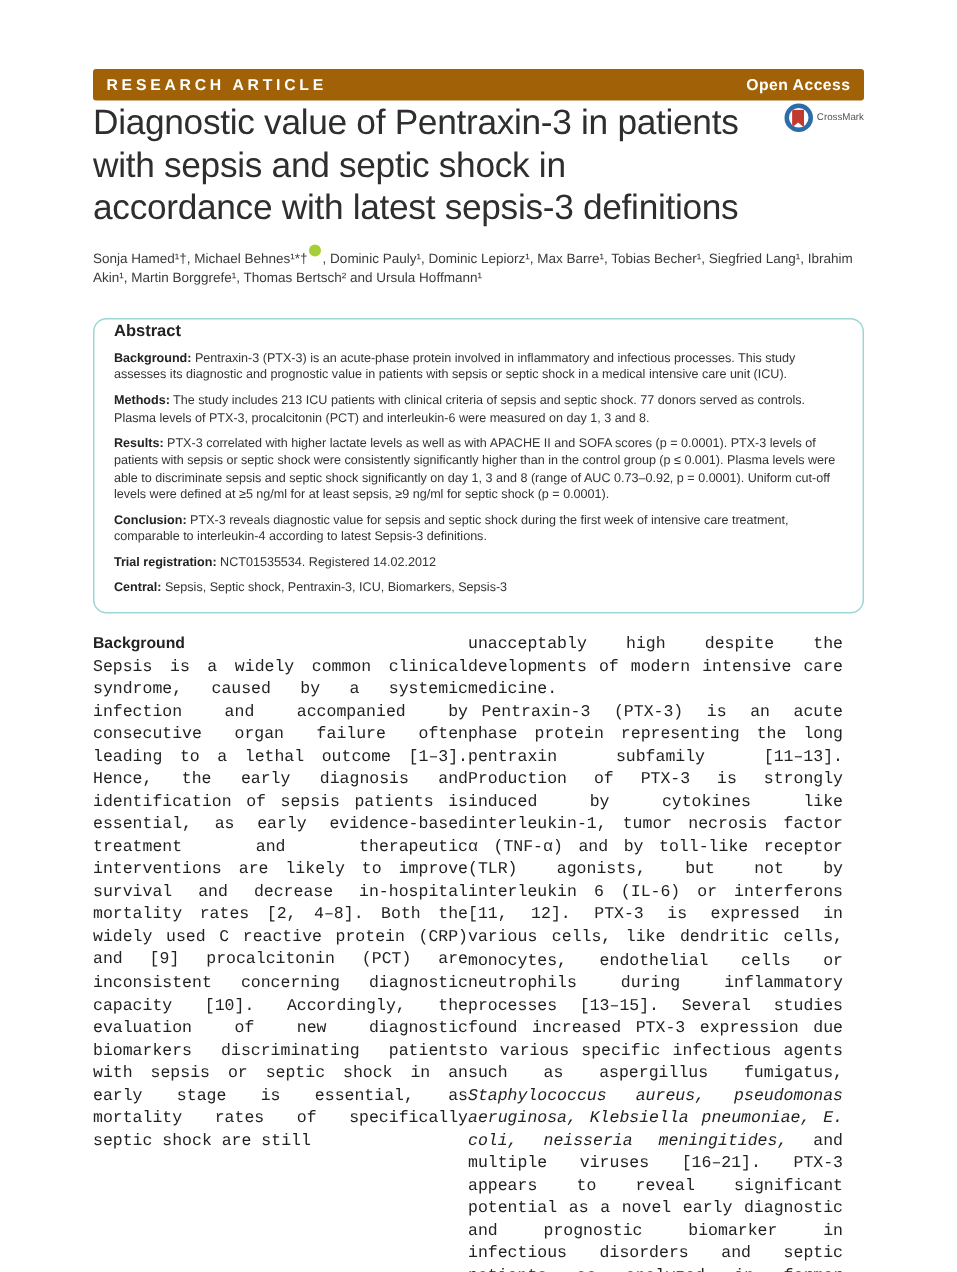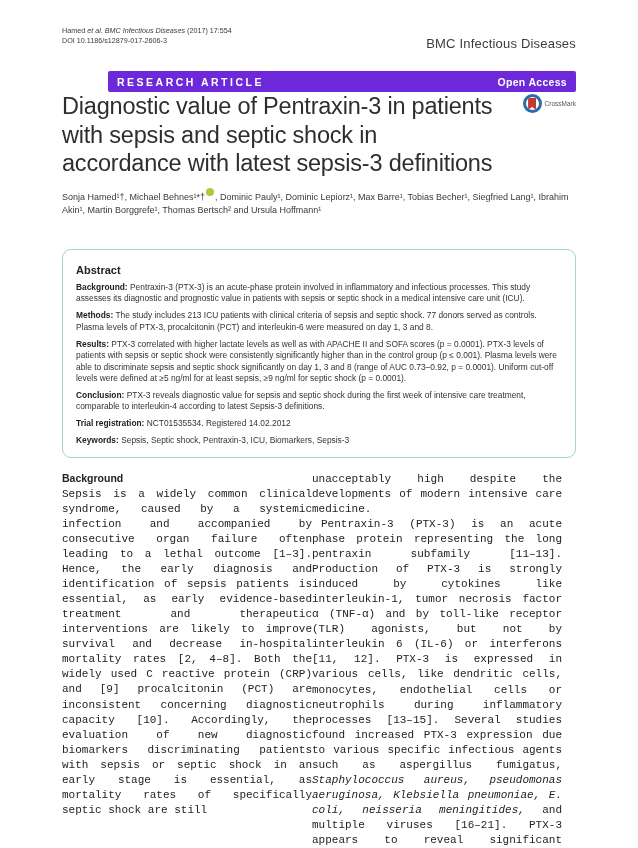--- a/index.html
+++ b/index.html
@@ -7,38 +7,38 @@
   body { width: 638px; height: 848px; font-family: "Liberation Sans", sans-serif; color: #2b2b2b; }
   .page { width: 638px; height: 848px; padding: 26px 62px 0 62px; overflow: hidden; position: relative; }
 
   
   .header-row { display: flex; justify-content: space-between; align-items: flex-start; }
   .cite { font-size: 7.2px; line-height: 1.35; color: #3a3a3a; }
   .cite .ital { font-style: italic; }
   .journal-name { font-size: 13px; color: #3c3c3b; margin-top: 10px; letter-spacing: 0.2px; }
 
   
-  .banner { margin-top: 20px; background: #6d28d9; border-radius: 2px; height: 21px; display: flex; align-items: center; justify-content: space-between; padding: 0 9px; margin-left: 46px; }
+  .banner { margin-top: 20px; background: #a16207; border-radius: 2px; height: 21px; display: flex; align-items: center; justify-content: space-between; padding: 0 9px; }
   .banner .type { color: #ffffff; font-weight: bold; font-size: 10.5px; letter-spacing: 2.5px; }
   .banner .access { color: #ffffff; font-weight: bold; font-size: 10.5px; letter-spacing: 0.3px; }
 
   
   .title-block { position: relative; padding-right: 78px; }
   .title { font-size: 23.5px; line-height: 1.22; color: #2e2e2e; font-weight: 400; letter-spacing: -0.2px; }
   .crossmark { position: absolute; top: 2px; right: 0; display: flex; align-items: center; gap: 3px; cursor: pointer; }
   .cm-circle { width: 19px; height: 19px; border-radius: 50%; border: 3px solid #2C6CA8; background: #fff; display: flex; align-items: flex-start; justify-content: center; overflow: hidden; }
   .cm-flag { width: 8px; height: 12px; background: #C23B31; margin-top: 1px; clip-path: polygon(0 0, 100% 0, 100% 100%, 50% 72%, 0 100%); }
   .cm-label { font-size: 6.5px; color: #555; }
 
   
   .authors { margin-top: 10px; font-size: 9px; line-height: 1.45; color: #3a3a3a; }
   .orcid { display: inline-block; width: 8px; height: 8px; border-radius: 50%; background: #A6CE39; vertical-align: super; margin: 0 1px; cursor: pointer; }
 
   
-  .abstract { margin-top: 32px; border: 1.5px solid #9ED6D3; border-radius: 9px; padding: 14px 13px 10px 13px; }
+  .abstract { margin-top: 20px; border: 1.5px solid #9ED6D3; border-radius: 9px; padding: 2px 13px 10px 13px; }
   .abstract h2 { font-size: 11px; font-weight: bold; color: #222; margin-bottom: 6px; }
   .abs-sec { font-size: 8.4px; line-height: 1.36; color: #333; margin-bottom: 5.5px; }
   .abs-sec:last-child { margin-bottom: 0; }
   .abs-sec b { color: #222; }
 
   
   .columns { margin-top: 14px; display: flex; }
   .col { width: 250px; display: flex; flex-direction: column; }
   .col h3 { font-size: 10.5px; font-weight: bold; color: #222; margin-bottom: 3px; font-family: "Liberation Sans", sans-serif; }
   .body-text { font-family: Liberation Mono, monospace; font-size: 11px; line-height: 1.37; text-align: justify; color: #222; }
@@ -57,27 +57,20 @@
   .bmc-word .med { color: #1E9E86; font-weight: bold; }
   .bmc-word .central { color: #4a4a4a; }
   .copyright { font-size: 6.4px; line-height: 1.5; color: #4a4a4a; text-align: justify; }
   .copyright b { color: #333; }
 </style>
 </head>
 <body>
 
 <div class="page">
 
-  <div class="header-row">
-    <div class="cite">
-      <div><span>Hamed </span><span class="ital">et al. BMC Infectious Diseases</span><span> (2017) 17:554</span></div>
-      <div>DOI 10.1186/s12879-017-2606-3</div>
-    </div>
-    <div class="journal-name">BMC Infectious Diseases</div>
-  </div>
 
   <div class="banner">
     <span class="type">RESEARCH ARTICLE</span>
     <span class="access">Open Access</span>
   </div>
 
   <div class="title-block">
     <h1 class="title">Diagnostic value of Pentraxin-3 in patients with sepsis and septic shock in accordance with latest sepsis-3 definitions</h1>
     <div class="crossmark">
       <div class="cm-circle">
@@ -89,21 +82,21 @@
 
   <p class="authors"><span>Sonja Hamed¹†, Michael Behnes¹*†</span><span class="orcid"></span><span>, Dominic Pauly¹, Dominic Lepiorz¹, Max Barre¹, Tobias Becher¹, Siegfried Lang¹, Ibrahim Akin¹, Martin Borggrefe¹, Thomas Bertsch² and Ursula Hoffmann¹</span></p>
 
   <div class="abstract">
     <h2>Abstract</h2>
     <p class="abs-sec"><b>Background:</b><span> Pentraxin-3 (PTX-3) is an acute-phase protein involved in inflammatory and infectious processes. This study assesses its diagnostic and prognostic value in patients with sepsis or septic shock in a medical intensive care unit (ICU).</span></p>
     <p class="abs-sec"><b>Methods:</b><span> The study includes 213 ICU patients with clinical criteria of sepsis and septic shock. 77 donors served as controls. Plasma levels of PTX-3, procalcitonin (PCT) and interleukin-6 were measured on day 1, 3 and 8.</span></p>
     <p class="abs-sec"><b>Results:</b><span> PTX-3 correlated with higher lactate levels as well as with APACHE II and SOFA scores (p = 0.0001). PTX-3 levels of patients with sepsis or septic shock were consistently significantly higher than in the control group (p ≤ 0.001). Plasma levels were able to discriminate sepsis and septic shock significantly on day 1, 3 and 8 (range of AUC 0.73–0.92, p = 0.0001). Uniform cut-off levels were defined at ≥5 ng/ml for at least sepsis, ≥9 ng/ml for septic shock (p = 0.0001).</span></p>
     <p class="abs-sec"><b>Conclusion:</b><span> PTX-3 reveals diagnostic value for sepsis and septic shock during the first week of intensive care treatment, comparable to interleukin-4 according to latest Sepsis-3 definitions.</span></p>
     <p class="abs-sec"><b>Trial registration:</b><span> NCT01535534. Registered 14.02.2012</span></p>
-    <p class="abs-sec"><b>Keywords:</b><span> Sepsis, Septic shock, Pentraxin-3, ICU, Biomarkers, Sepsis-3</span></p>
+    <p class="abs-sec"><b>Central:</b><span> Sepsis, Septic shock, Pentraxin-3, ICU, Biomarkers, Sepsis-3</span></p>
   </div>
 
   <div class="columns">
     <div class="col">
       <h3>Background</h3>
       <p class="body-text">Sepsis is a widely common clinical syndrome, caused by a systemic infection and accompanied by consecutive organ failure often leading to a lethal outcome [1–3]. Hence, the early diagnosis and identification of sepsis patients is essential, as early evidence-based treatment and therapeutic interventions are likely to improve survival and decrease in-hospital mortality rates [2, 4–8]. Both the widely used C reactive protein (CRP) and [9] procalcitonin (PCT) are inconsistent concerning diagnostic capacity [10]. Accordingly, the evaluation of new diagnostic biomarkers discriminating patients with sepsis or septic shock in an early stage is essential, as mortality rates of specifically septic shock are still</p>
       <div class="footnotes">
         <div>* Correspondence: michael.behnes@umm.de</div>
         <div>†Equal contributors</div>
         <div>¹First Department of Medicine, University Medical Centre Mannheim (UMM), Faculty of Medicine Mannheim, University of Heidelberg, Theodor-Kutzer-Ufer 1–3, Mannheim 68167, Germany</div>

